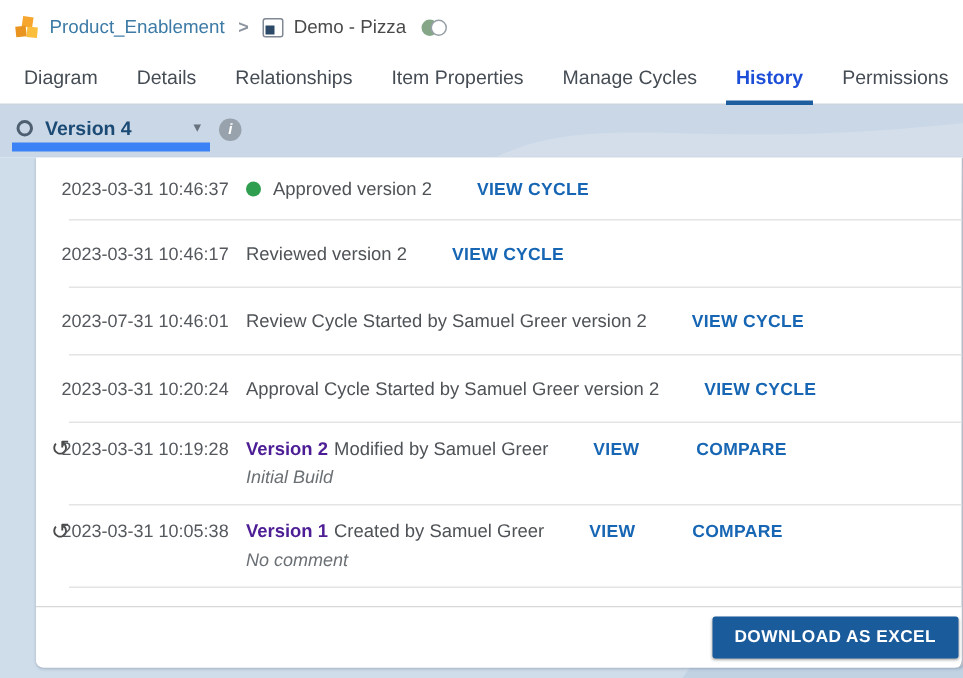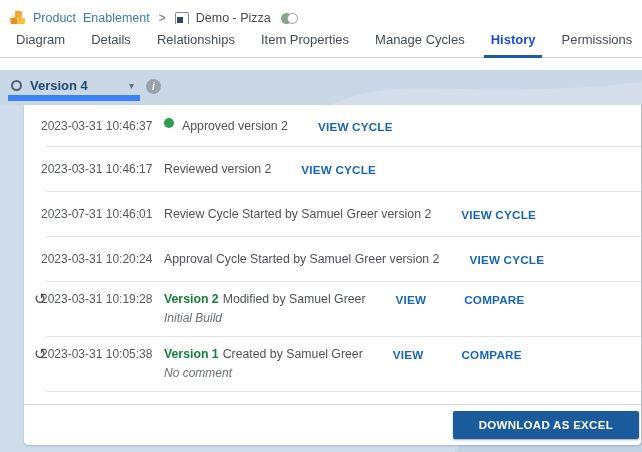--- a/index.html
+++ b/index.html
@@ -19,21 +19,21 @@
   .crumb-sep { margin:0 9px; color:#8a939e; font-size:12px; font-weight:700; }
   .item-ic { position:relative; width:14px; height:13px; border:1px solid #7f8893; border-radius:2px;
              background:#fff; flex:none; }
   .item-ic::after { content:""; position:absolute; left:1px; bottom:1px; width:6px; height:6px; background:#2c4a68; }
   .crumb-cur { margin-left:7px; font-size:12.5px; color:#4a4a4a; }
   .toggle-ic { display:flex; align-items:center; margin-left:10px; }
   .tg-a { width:11px; height:11px; border-radius:50%; background:#85a788; }
   .tg-b { width:11px; height:11px; border-radius:50%; background:#fff; border:1.5px solid #97a0a8; margin-left:-5px; }
 
   
-  .tabs { position:absolute; left:0; top:24px; width:642px; height:34px; background:#fff;
+  .tabs { position:absolute; left:0; top:36px; width:642px; height:34px; background:#fff;
           border-bottom:1px solid #ccd5dd; display:flex; align-items:center; padding-left:3px; }
   .tab { padding:0 7px; margin:0 6px; font-size:13px; color:#454c54; line-height:31px;
          border-bottom:3px solid transparent; cursor:default; white-space:nowrap; }
   .tab.active { color:#1d4ed8; font-weight:700; border-bottom-color:#1d5f9e; }
 
   
   .banner { position:absolute; left:0; top:70px; width:642px; height:35px; background:#c9d7e6; overflow:hidden; }
   .banner .wave { position:absolute; left:0; top:0; }
   .version-select { position:absolute; left:8px; top:5px; width:132px; height:26px;
                     display:flex; align-items:center; border-bottom:6px solid #3b82f6; cursor:pointer; }
@@ -50,34 +50,34 @@
            box-shadow:0 1px 2px rgba(40,60,90,.25);margin-left:16px; }
   .rows { padding-bottom:12px; }
   .row { position:relative; display:flex; align-items:center; height:45px; }
   .row:first-child { height:42px; }
   .row.tall { height:55px; align-items:flex-start; padding-top:9px; }
   .row::after { content:""; position:absolute; left:22px; right:0; bottom:0; height:1px; background:#e4e4e6; }
   .cell-ic { width:17px; padding-left:10px; flex:none; font-family:"DejaVu Sans",sans-serif;
              font-size:15px; line-height:16px; color:#4a4a4a; cursor:pointer; }
   .ts { width:123px; flex:none; font-size:12px; color:#55595e; line-height:17px; }
   .desc { flex:none; max-width:335px; font-size:12.3px; color:#4f5357; line-height:17px; }
-  .line1 { display:flex; align-items:flex-start; }
+  .line1 { display:flex; align-items:center; }
   .dot { width:10px; height:10px; border-radius:50%; background:#2f9e4e; margin-right:8px; flex:none; }
-  .ver { font-weight:700; color:#15803d; margin-right:4px; white-space:nowrap; }
+  .ver { font-weight:700; color:#4c1d95; margin-right:4px; white-space:nowrap; }
   .txt { white-space:nowrap; }
   .comment { font-style:italic; color:#6b7075; font-size:12px; margin-top:2px; }
   .links { display:flex; margin-left:30px; gap:38px; }
   .link { color:#1766b4; font-weight:700; font-size:11.7px; letter-spacing:.2px; line-height:17px;
           text-decoration:none; white-space:nowrap; cursor:pointer; }
 
   
   .panel-footer { position:absolute; left:0; bottom:0; width:100%; height:41px; border-top:1px solid #d8d8da;
                   display:flex; align-items:center; justify-content:flex-end; padding-right:2px;
                   border-radius:0 0 5px 5px; background:#fff; }
-  .dl-btn { height:28px; line-height:28px; padding:0 26px; background:#1a5b9b; color:#fff;
+  .dl-btn { height:28px; line-height:28px; padding:0 15px; background:#1a5b9b; color:#fff;
             font-size:11.5px; font-weight:700; letter-spacing:.3px; border:none; border-radius:2px;
             box-shadow:0 1px 2px rgba(0,0,0,.35); cursor:pointer; white-space:nowrap;
             font-family:"Liberation Sans","DejaVu Sans",sans-serif; }
 </style>
 </head>
 <body>
 
 <div class="page">
 
   <div class="bg">

